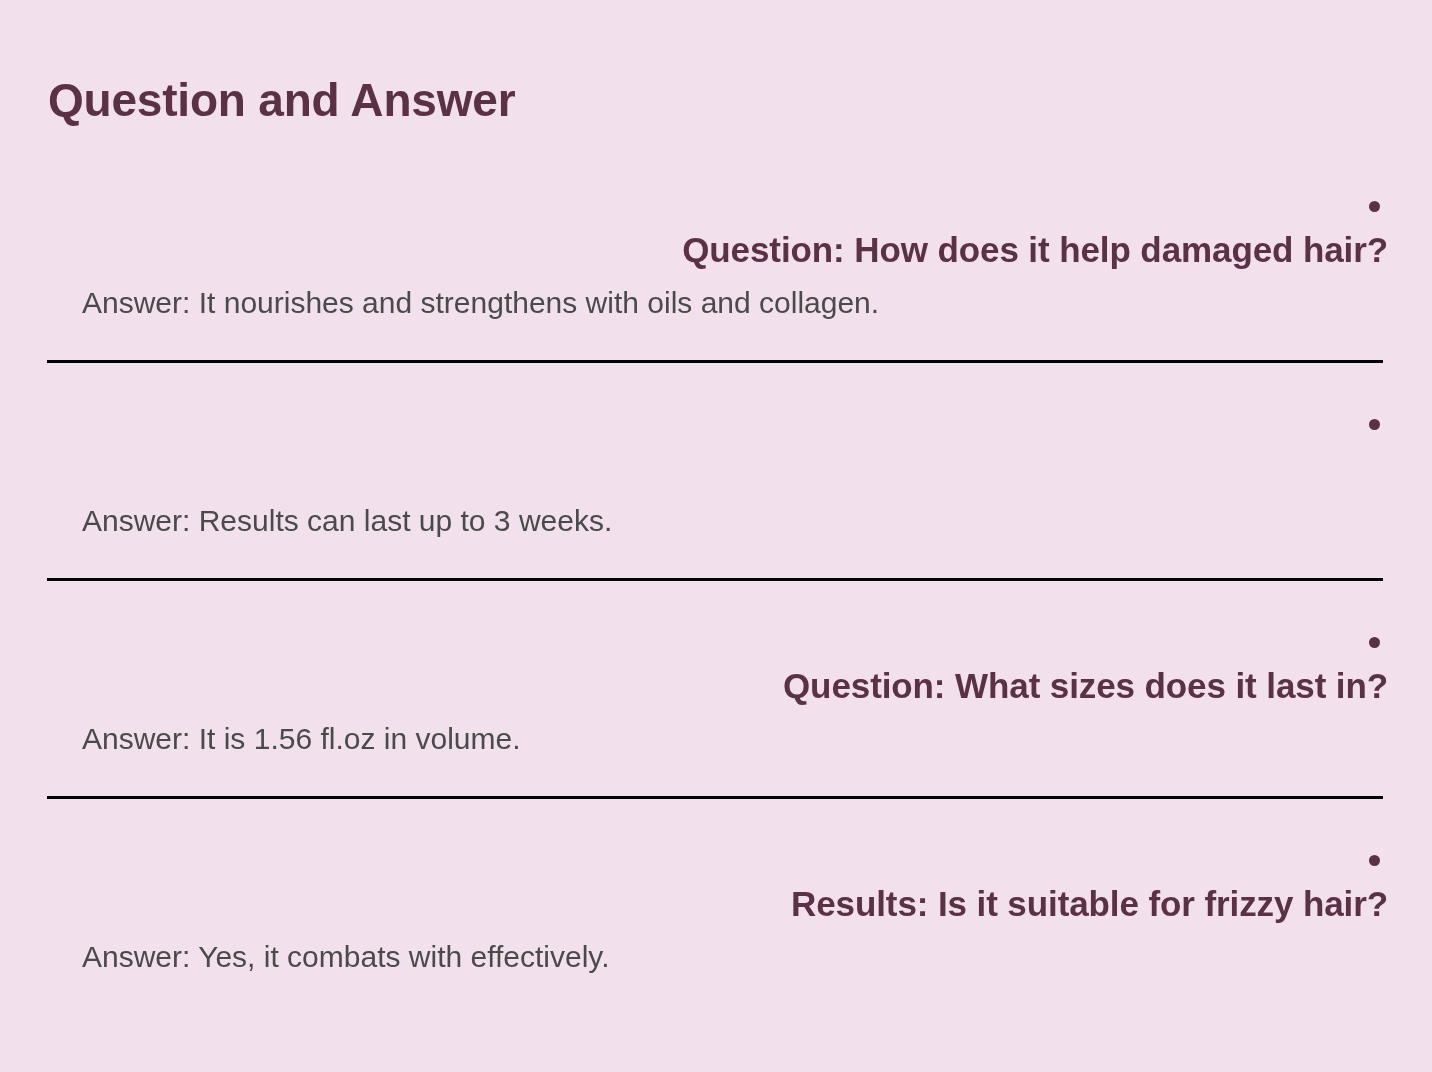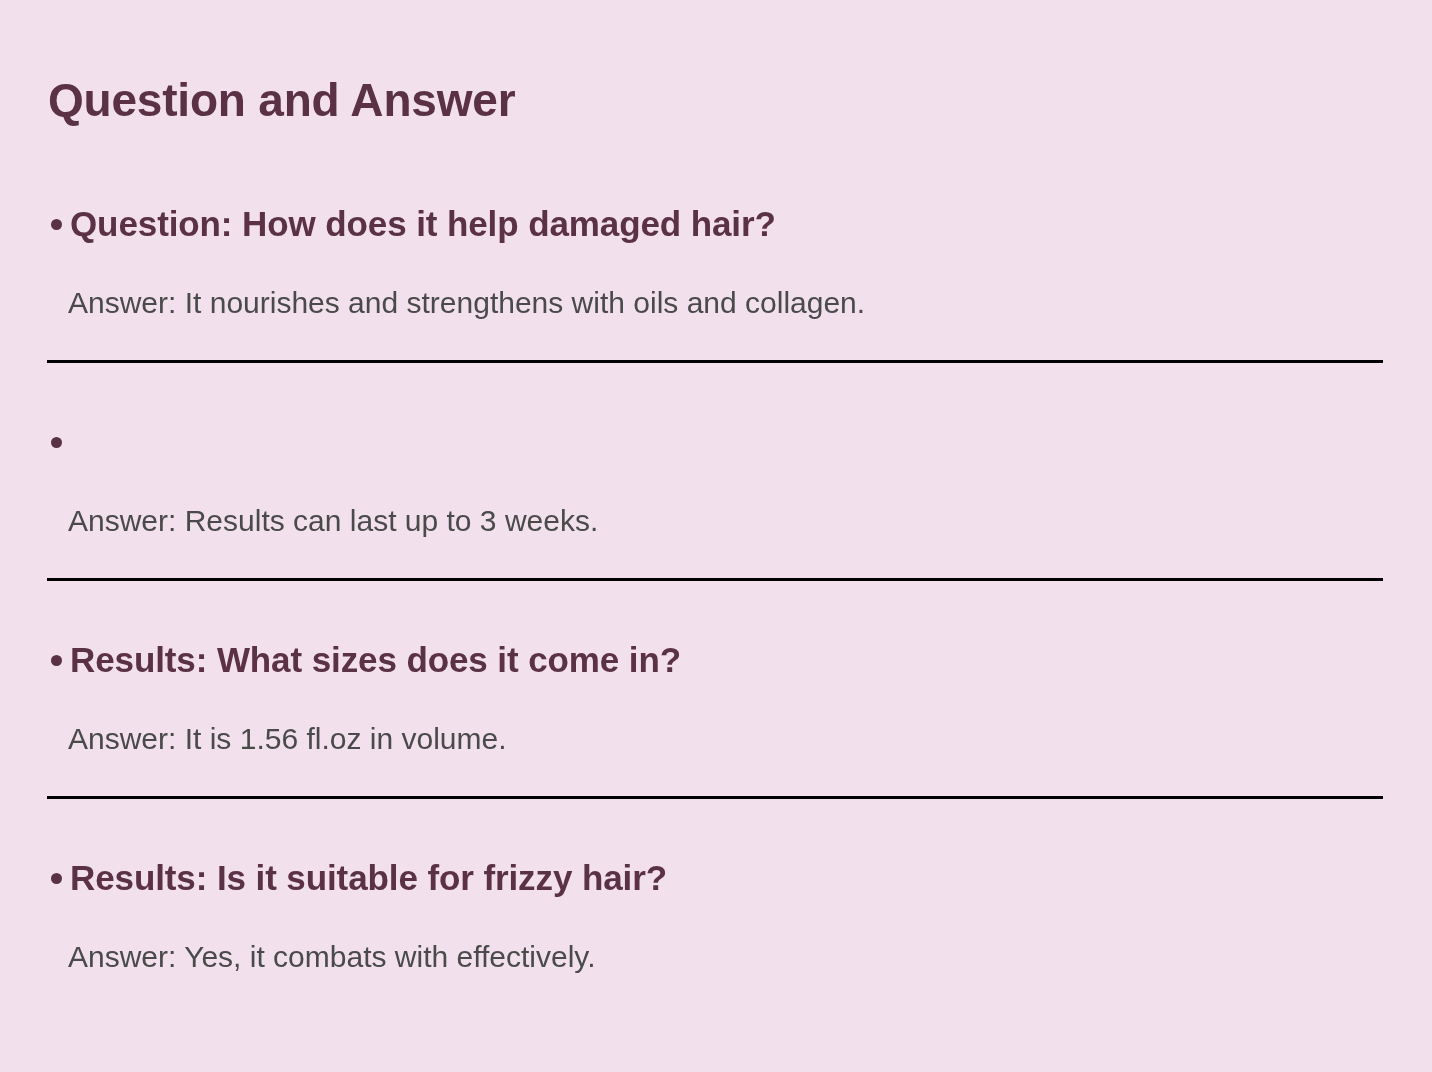--- a/index.html
+++ b/index.html
@@ -51,24 +51,25 @@
     box-sizing: border-box;
   }
 
   .qa-block:last-child .qa-divider {
     display: none;
   }
 
   .question-row {
     position: absolute;
     left: 48px;
-    top: 24px;
+    top: 6px;
     display: flex;
     align-items: flex-end;
     width: 1340px;
+    flex-direction: column;
   }
 
   .bullet-icon {
     width: 22px;
     min-width: 22px;
     height: 44px;
     position: relative;
     display: inline-block;
   }
 
@@ -87,21 +88,21 @@
     font-size: 35px;
     font-weight: bold;
     color: #5b3245;
     line-height: 44px;
     letter-spacing: -0.1px;
     white-space: nowrap;
   }
 
   .answer-text {
     position: absolute;
-    left: 68px;
+    left: 82px;
     top: 105px;
     font-size: 30px;
     font-weight: normal;
     color: #4a4a4a;
     line-height: 40px;
     letter-spacing: 0px;
     white-space: nowrap;
   }
 
   .qa-divider {
@@ -137,21 +138,21 @@
       <div class="question-row">
         <span class="bullet-icon"></span>
       </div>
       <div class="answer-text">Answer: Results can last up to 3 weeks.</div>
       <hr class="qa-divider">
     </div>
 
     <div class="qa-block">
       <div class="question-row">
         <span class="bullet-icon"></span>
-        <span class="question-text">Results: What sizes does it come in?</span>
+        <span class="question-text">Question: What sizes does it last in?</span>
       </div>
       <div class="answer-text">Answer: It is 1.56 fl.oz in volume.</div>
       <hr class="qa-divider">
     </div>
 
     <div class="qa-block">
       <div class="question-row">
         <span class="bullet-icon"></span>
         <span class="question-text">Results: Is it suitable for frizzy hair?</span>
       </div>

